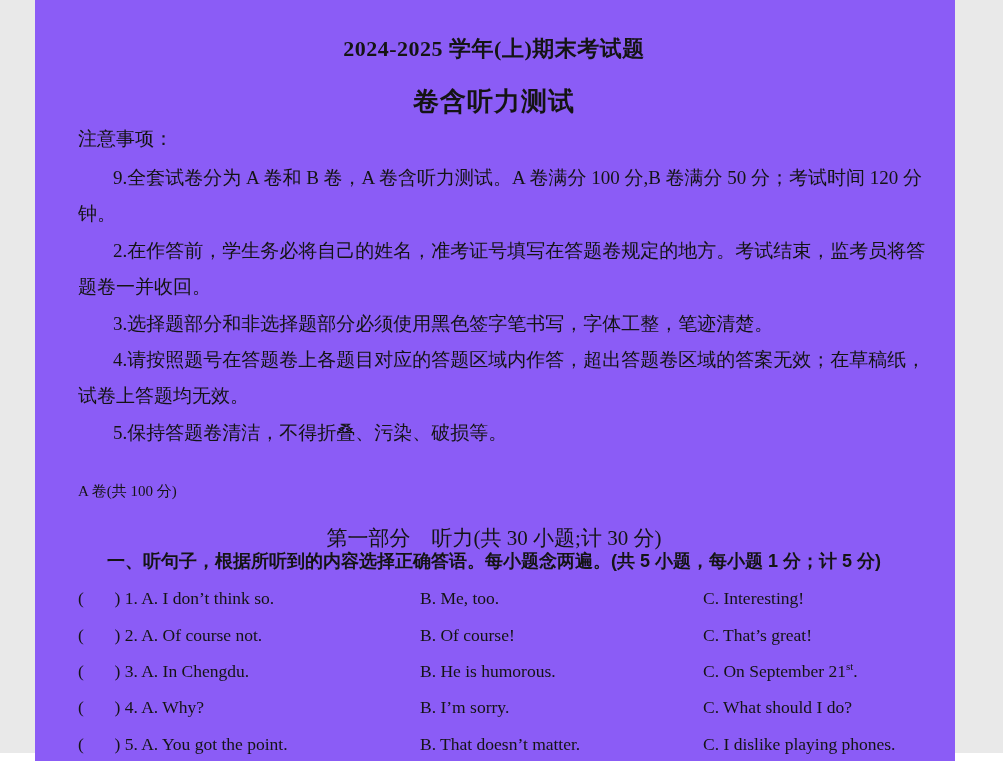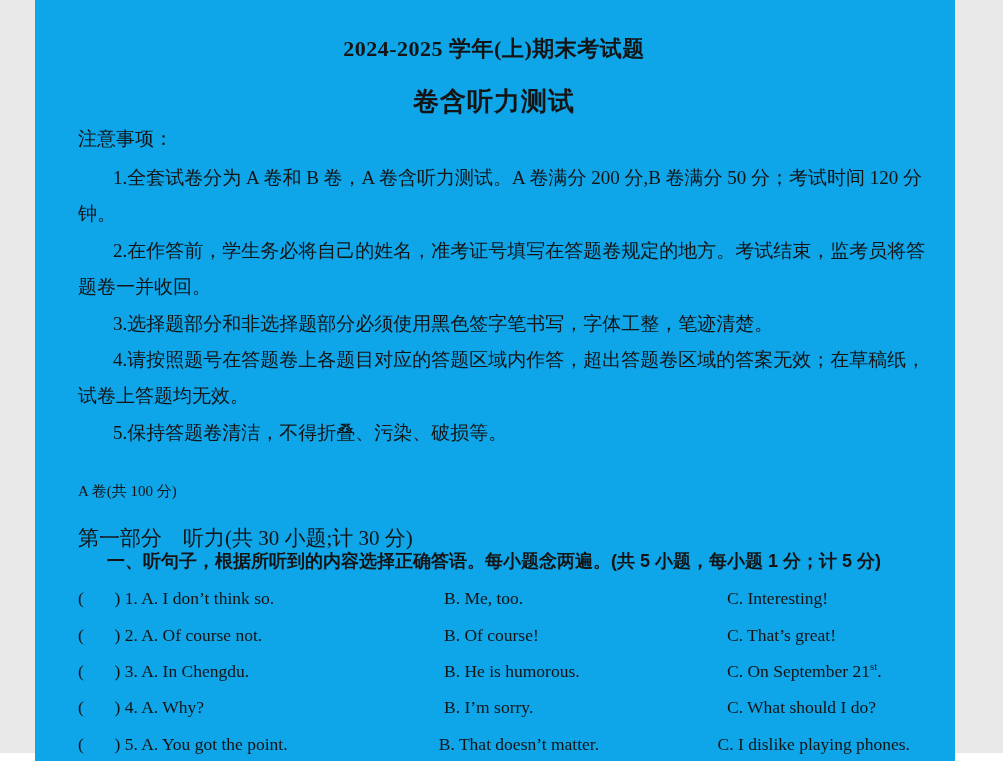--- a/index.html
+++ b/index.html
@@ -6,67 +6,67 @@
   body{
     width:1003px;height:761px;overflow:hidden;position:relative;
     background:#ffffff;color:#141414;
     font-family:"Liberation Serif","DejaVu Serif",serif;
   }
   .gutter{position:absolute;top:0;height:753px;background:#e9e9e9;}
   .gutter-left{left:0;width:35px;}
   .gutter-right{left:955px;width:48px;}
   .page{
     position:absolute;left:35px;top:0;width:920px;height:761px;
-    background:#0ea5e9;box-sizing:border-box;padding:0 45px 0 43px;overflow:hidden;
+    background:#8b5cf6;box-sizing:border-box;padding:0 45px 0 43px;overflow:hidden;
   }
   .title{
     margin-top:36px;font-size:22px;font-weight:bold;line-height:26px;
     text-align:center;letter-spacing:0.5px;
   }
   .subtitle{
     margin-top:24px;font-size:26px;font-weight:bold;line-height:30px;
     text-align:center;letter-spacing:1px;
     font-family:"Liberation Sans","DejaVu Sans",sans-serif;
   }
   .notice-heading{
     margin-top:12px;font-size:19px;font-weight:normal;line-height:22px;
     font-family:"Liberation Sans","DejaVu Sans",sans-serif;
   }
   .notice{margin-top:10px;}
   .n-line{font-size:19px;line-height:36.4px;white-space:nowrap;}
   .n-line.indent{padding-left:35px;}
   .a-heading{margin-top:28px;font-size:15px;line-height:24px;text-align:left;}
-  .part-heading{margin-top:23px;font-size:21px;line-height:24px;text-align:left;}
+  .part-heading{margin-top:23px;font-size:21px;line-height:24px;text-align:center;}
   .task-line{
     font-size:18px;font-weight:bold;line-height:22px;white-space:nowrap;
     font-family:"Liberation Sans","DejaVu Sans",sans-serif;
     text-align:center;
   }
   .questions{margin-top:8px;}
   .q-row{display:flex;font-size:17.5px;line-height:36.4px;}
   .q-a{width:342px;white-space:pre;overflow:visible;}
-  .q-b{width:283px;white-space:nowrap;margin-left:24px;}
+  .q-b{width:283px;white-space:nowrap;}
   .q-c{flex:1;white-space:nowrap;}
   sup{font-size:11px;line-height:0;vertical-align:super;}
 </style>
 </head>
 <body>
 
 <div class="gutter gutter-left"></div>
 <div class="gutter gutter-right"></div>
 
 <div class="page">
 
   <div class="title">2024-2025 学年(上)期末考试题</div>
   <div class="subtitle">卷含听力测试</div>
 
   <div class="notice-heading">注意事项：</div>
 
   <div class="notice">
-    <div class="n-line indent">1.全套试卷分为 A 卷和 B 卷，A 卷含听力测试。A 卷满分 200 分,B 卷满分 50 分；考试时间 120 分</div>
+    <div class="n-line indent">9.全套试卷分为 A 卷和 B 卷，A 卷含听力测试。A 卷满分 100 分,B 卷满分 50 分；考试时间 120 分</div>
     <div class="n-line">钟。</div>
     <div class="n-line indent">2.在作答前，学生务必将自己的姓名，准考证号填写在答题卷规定的地方。考试结束，监考员将答</div>
     <div class="n-line">题卷一并收回。</div>
     <div class="n-line indent">3.选择题部分和非选择题部分必须使用黑色签字笔书写，字体工整，笔迹清楚。</div>
     <div class="n-line indent">4.请按照题号在答题卷上各题目对应的答题区域内作答，超出答题卷区域的答案无效；在草稿纸，</div>
     <div class="n-line">试卷上答题均无效。</div>
     <div class="n-line indent">5.保持答题卷清洁，不得折叠、污染、破损等。</div>
   </div>
 
   <div class="a-heading">A 卷(共 100 分)</div>

